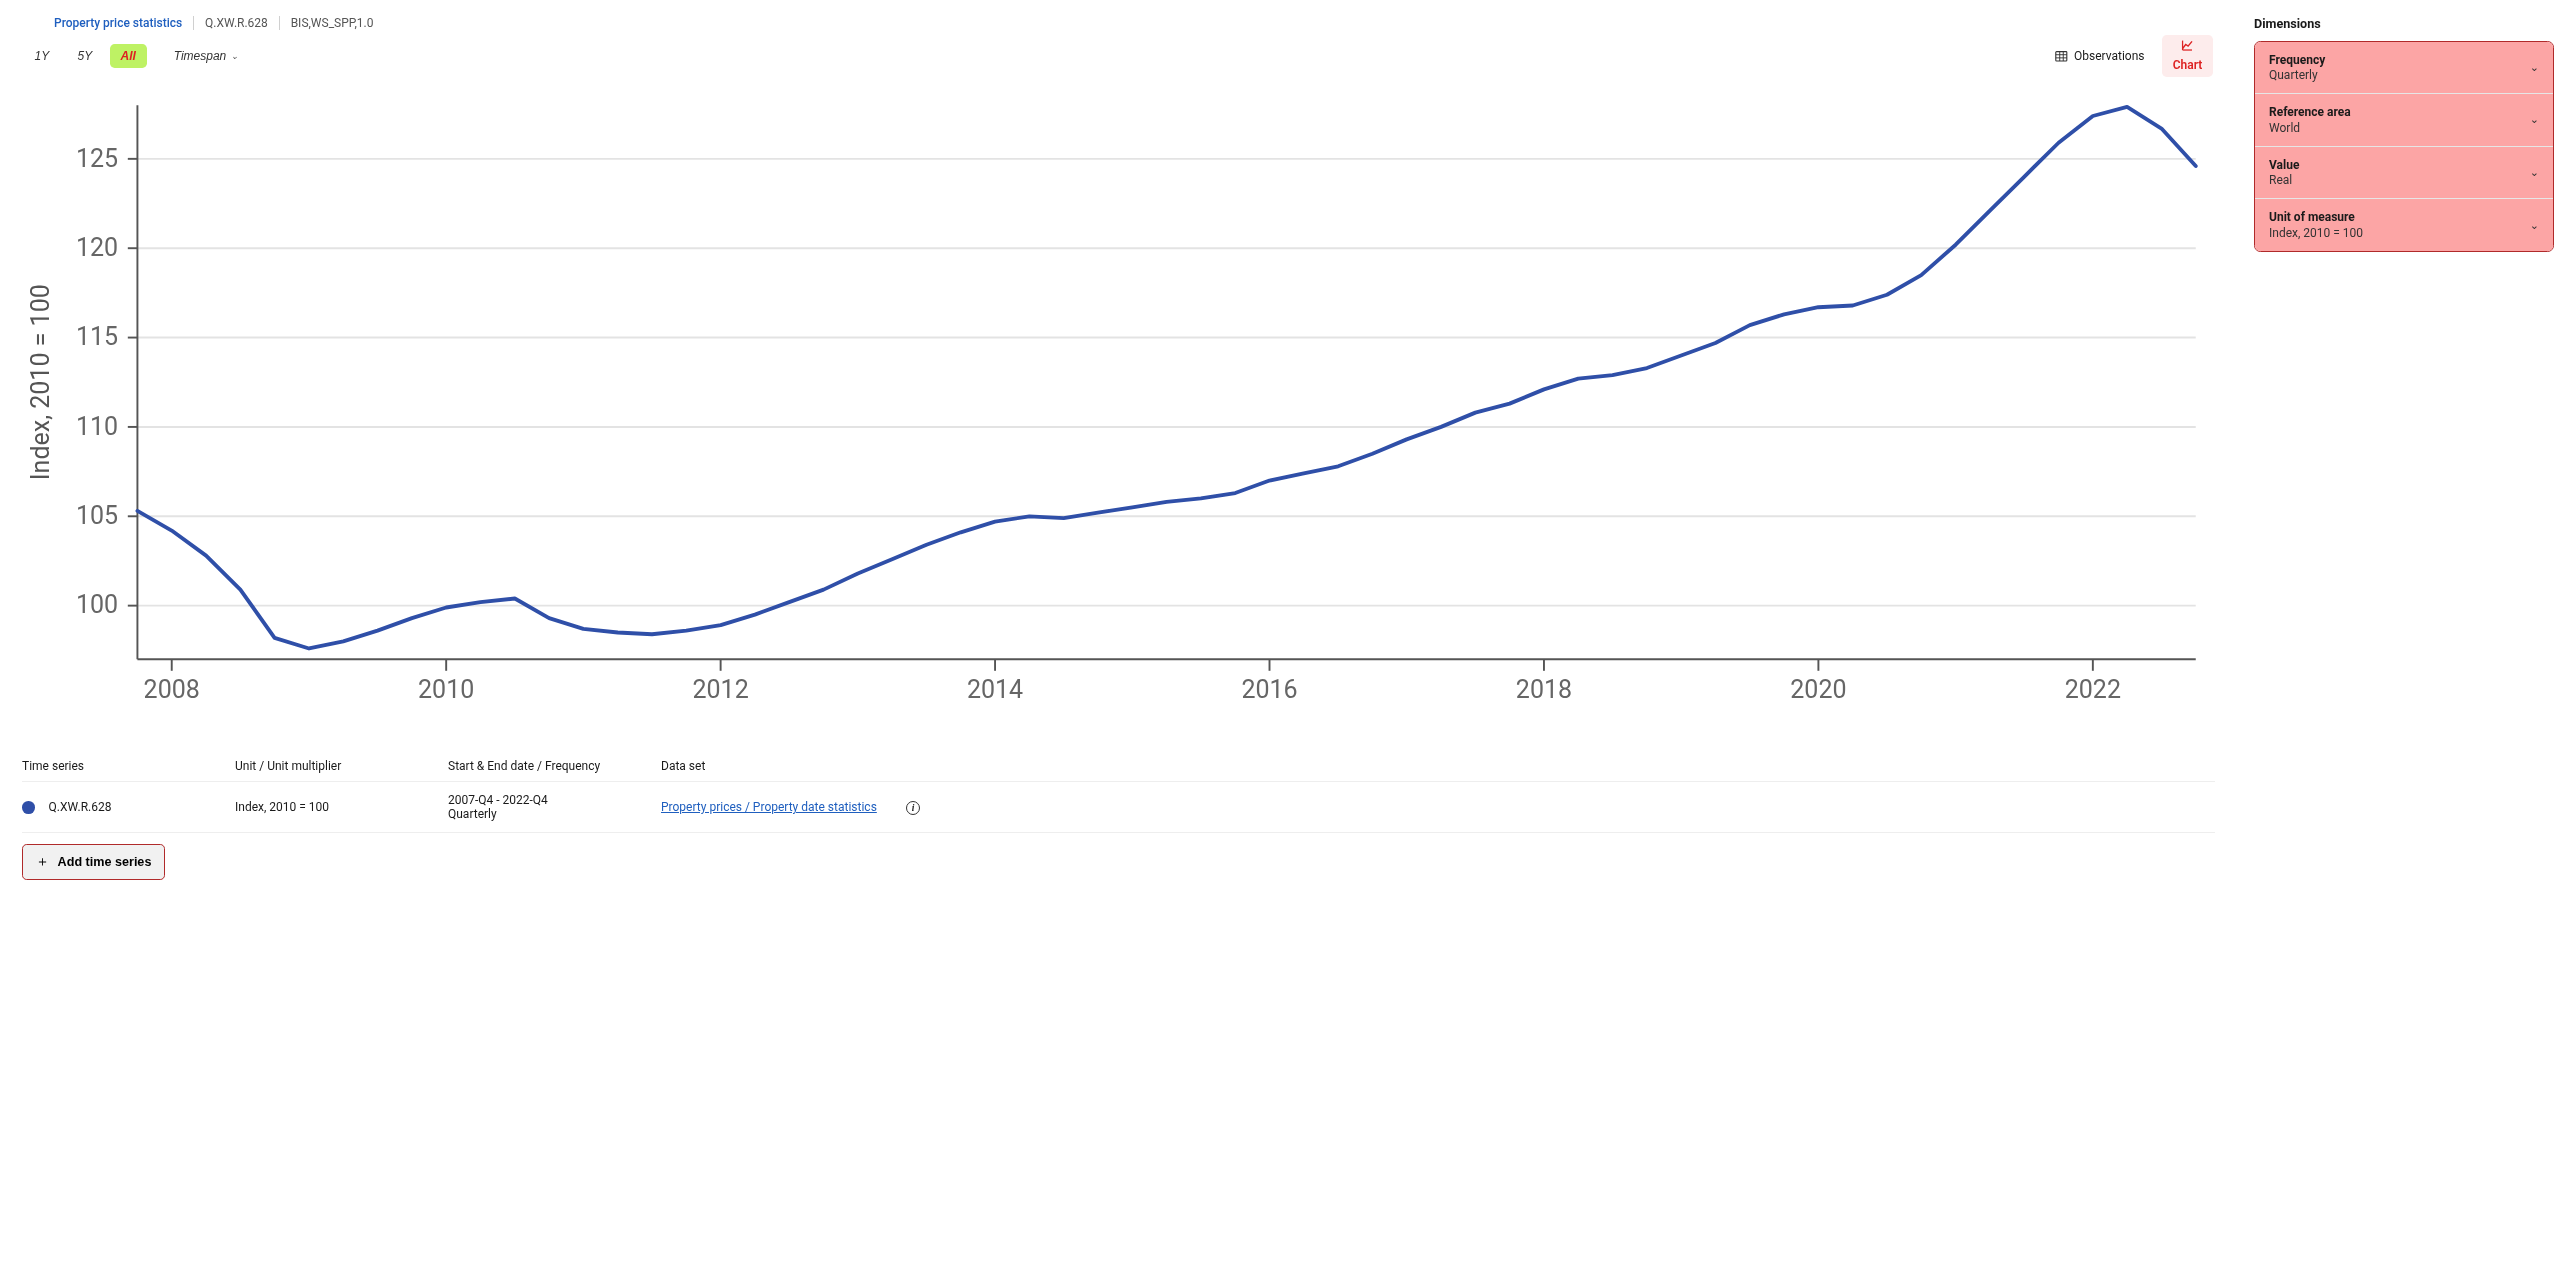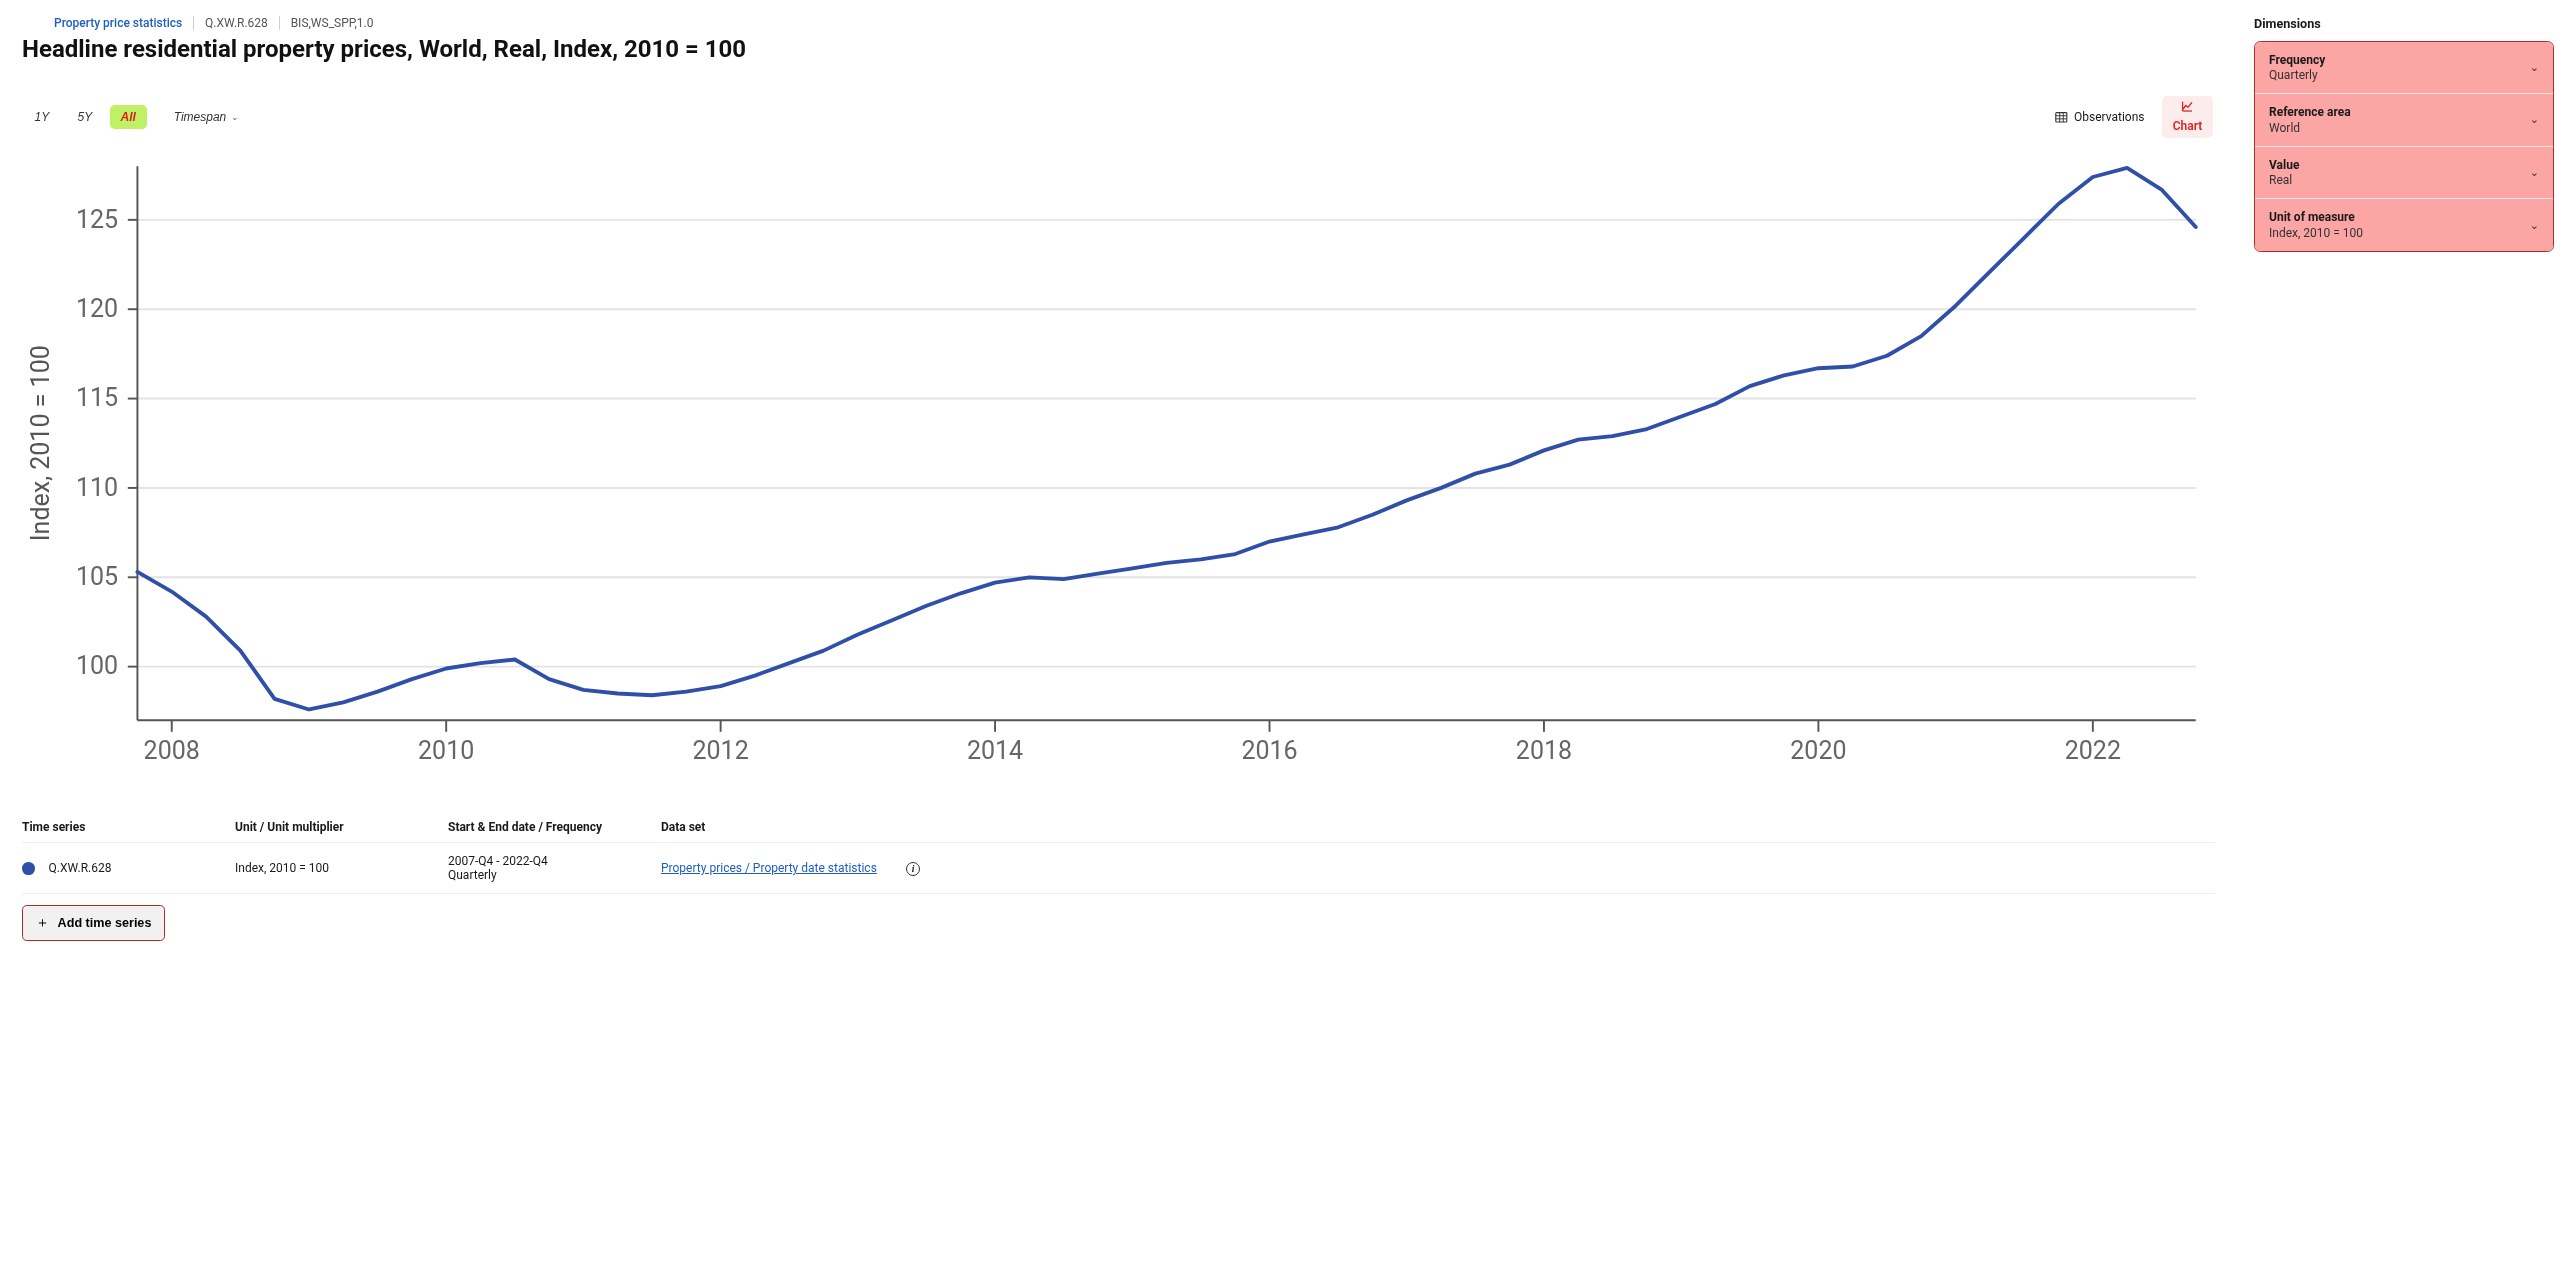--- a/index.html
+++ b/index.html
@@ -90,21 +90,21 @@
   .series-line { stroke: #2f4fa8; stroke-width: 2; fill: none; stroke-linejoin: round; stroke-linecap: round; }
 
   
   .ts-table { margin-top: 30px; }
   .ts-head, .ts-row {
     display: grid;
     grid-template-columns: 205px 205px 205px 237px 39px;
     align-items: center;
     gap: 8px;
   }
-  .ts-head { font-weight: 700; font-size: 12px; padding: 8px 0; border-bottom: 0.8px solid #eee; }
+  .ts-head { font-weight: 400; font-size: 12px; padding: 8px 0; border-bottom: 0.8px solid #eee; }
   .ts-row { padding: 11px 0; border-bottom: 0.8px solid #eee; font-size: 12px; }
   .ts-series { display: flex; align-items: center; gap: 14px; }
   .dot { width: 12.6px; height: 12.6px; border-radius: 50%; background: #2f4fa8; display: inline-block; }
   .ds-link { color: #1f5fbf; }
   .info-circle {
     width: 14px; height: 14px; border: 1.2px solid #333; border-radius: 50%;
     display: inline-flex; align-items: center; justify-content: center;
     font-style: italic; font-family: Georgia, serif; font-size: 9.5px; font-weight: 700;
   }
 
@@ -152,21 +152,20 @@
   <div class="main">
 
     <div class="crumbs">
       <a href="#" class="link">Property price statistics</a>
       <span class="divider"></span>
       <span class="code">Q.XW.R.628</span>
       <span class="divider"></span>
       <span class="code">BIS,WS_SPP,1.0</span>
     </div>
 
-    <h1 class="headline">Headline residential property prices, World, Real, Index, 2010 = 100</h1>
 
     <div class="controls">
       <div class="controls-left">
         <button class="pill">1Y</button>
         <button class="pill">5Y</button>
         <button class="pill active">All</button>
         <button class="pill" style="margin-left:9.5px;">
           <span>Timespan</span>
           <span class="chev">⌄</span>
         </button>

